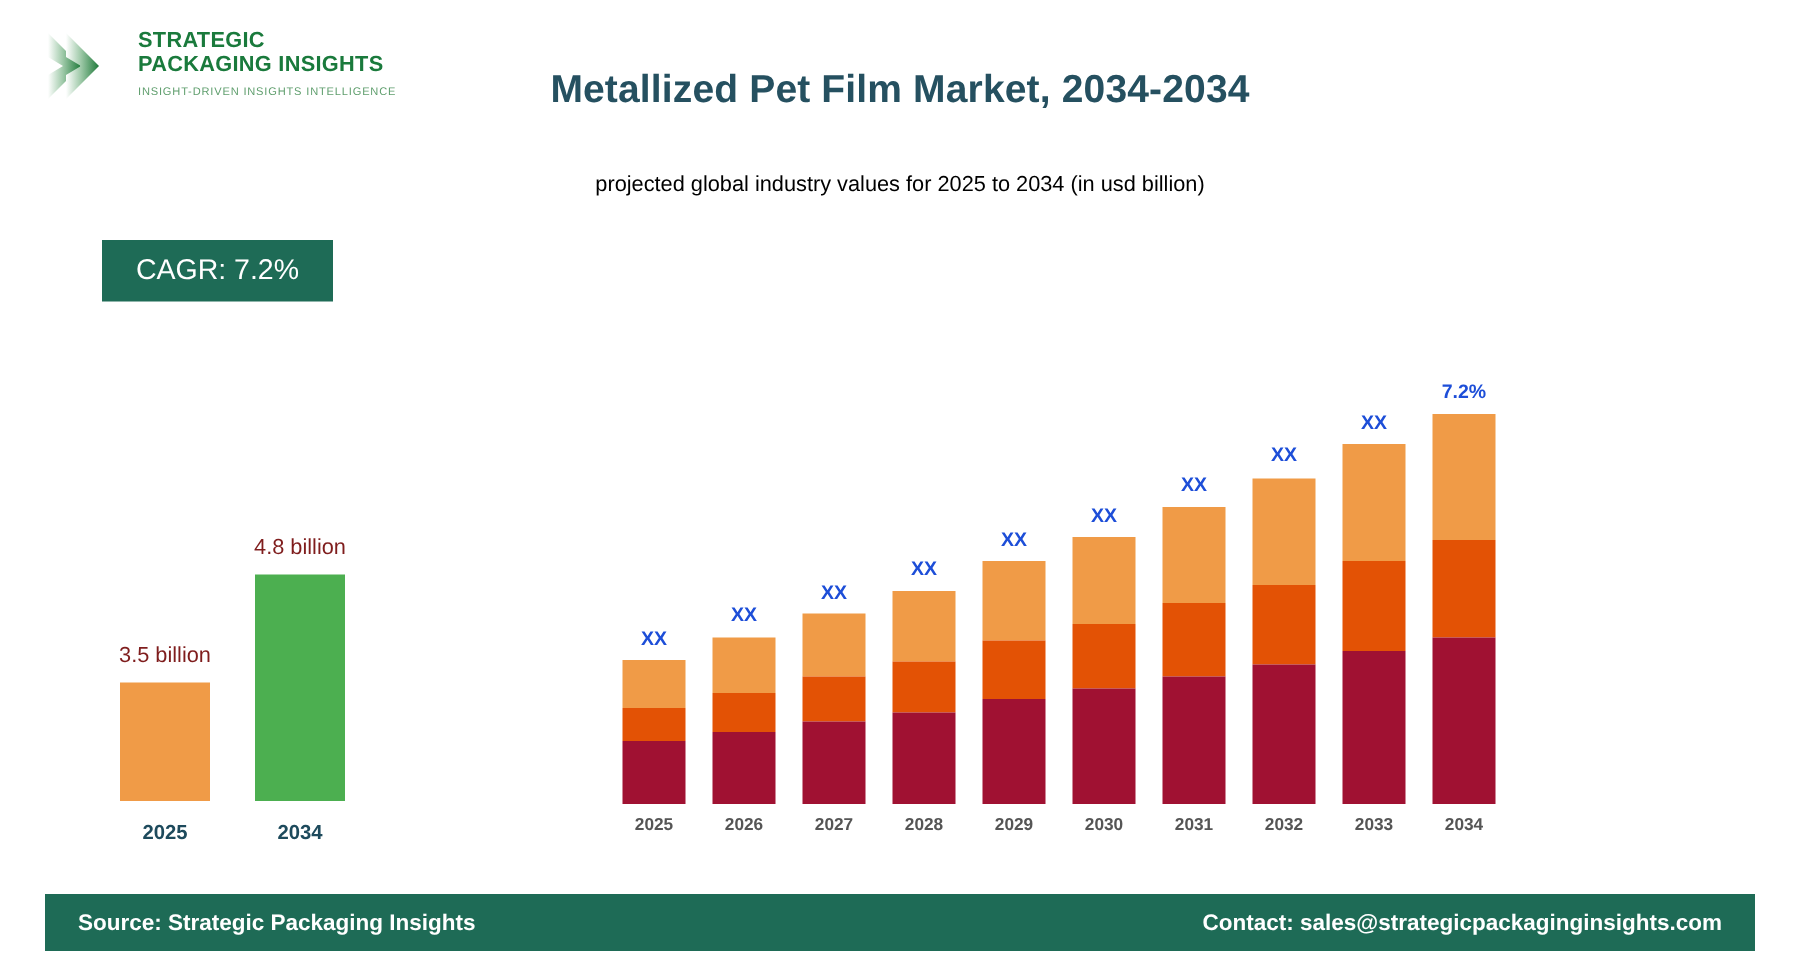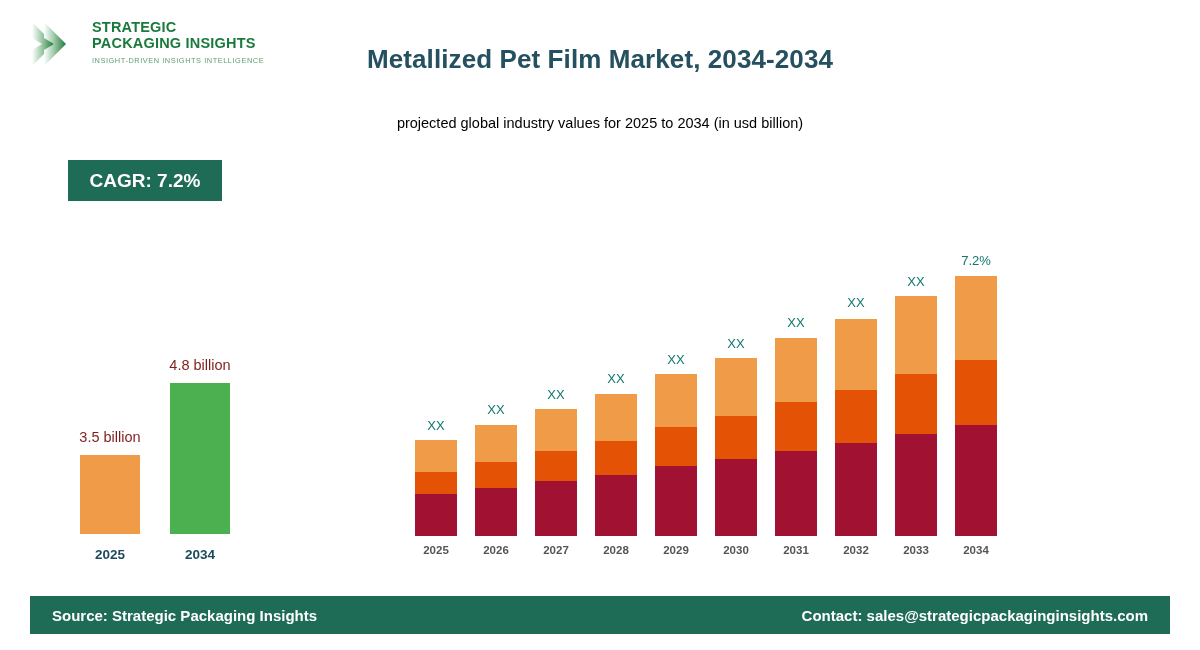--- a/index.html
+++ b/index.html
@@ -39,21 +39,21 @@
     position: absolute; top: 115px; left: 0; width: 1200px;
     text-align: center; font-size: 14.5px; color: #000000;
   }
 
   
   #cagr-badge {
     position: absolute; left: 68px; top: 160px;
     width: 154px; height: 41px;
     background: #1E6B56; color: #ffffff;
     display: flex; align-items: center; justify-content: center;
-    font-size: 19px; font-weight: bold;
+    font-size: 19px; font-weight: normal;
   }
 
   
   #compare-panel { position: absolute; left: 60px; top: 310px; width: 230px; height: 260px; }
   .cmp-col { position: absolute; bottom: 36px; width: 60px; }
   .cmp-bar { width: 60px; position: absolute; bottom: 0; }
   .cmp-value {
     position: absolute; width: 160px; text-align: center; left: -50px;
     font-size: 14.5px; font-weight: normal; color: #7f1d1d; white-space: nowrap;
   }
@@ -62,21 +62,21 @@
     font-size: 13.5px; font-weight: bold; color: #1d4a5c;
   }
 
   
   #stack-panel { position: absolute; left: 400px; top: 190px; width: 620px; height: 370px; }
   .stack-col { position: absolute; bottom: 0; width: 42px; }
   .stack-bar { position: absolute; bottom: 24px; width: 42px; }
   .seg { width: 42px; display: block; }
   .stack-top-label {
     position: absolute; width: 90px; left: -24px; text-align: center;
-    font-size: 13px; font-weight: normal; color: #0f766e; white-space: nowrap;
+    font-size: 13px; font-weight: bold; color: #1d4ed8; white-space: nowrap;
   }
   .stack-year {
     position: absolute; bottom: 4px; width: 90px; left: -24px; text-align: center;
     font-size: 11.5px; font-weight: bold; color: #555555;
   }
 
   
   #footer {
     position: absolute; left: 30px; bottom: 16px;
     width: 1140px; height: 38px; background: #1E6B56;

